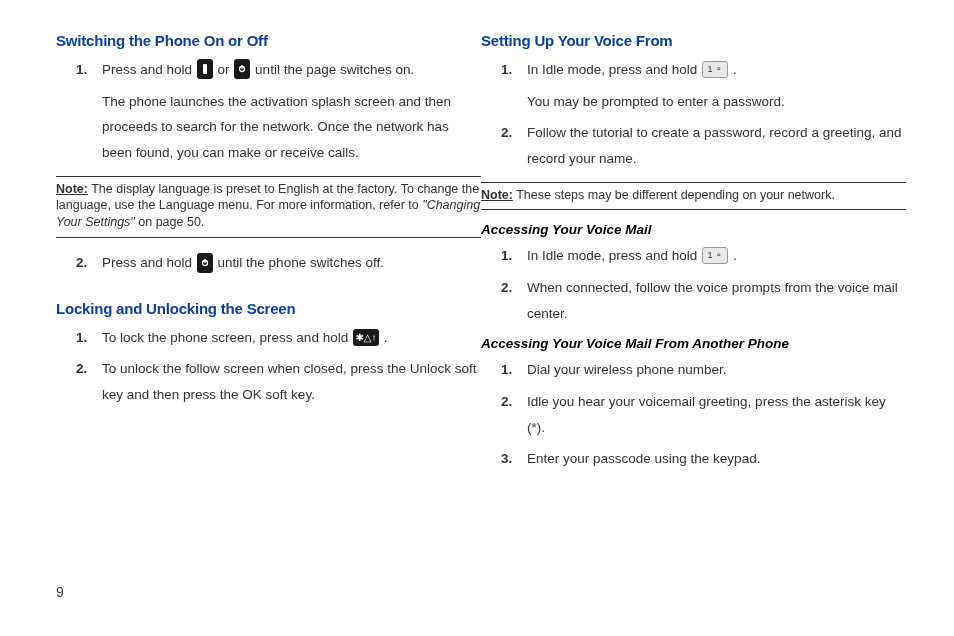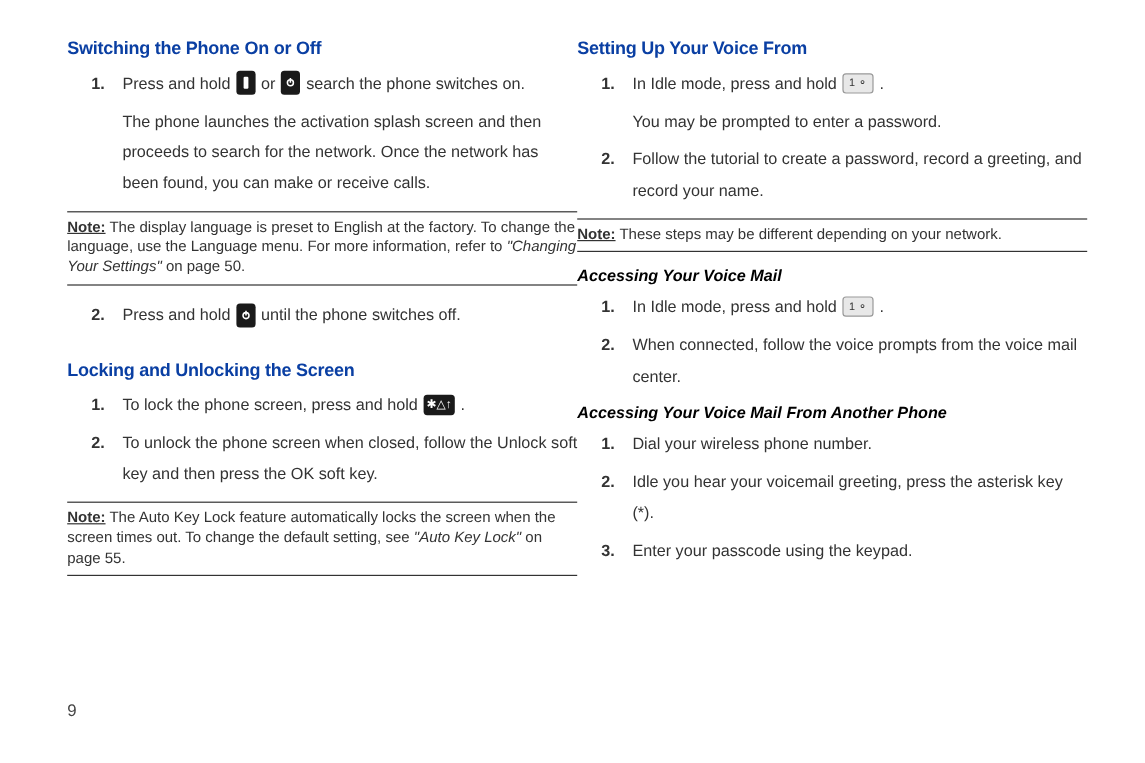--- a/index.html
+++ b/index.html
@@ -135,21 +135,21 @@
               <rect x="3" y="2" width="4" height="10" rx="1" fill="#fff"></rect>
             </svg>
           </span>
         <span> or </span>
         <span class="key-icon">
             <svg viewBox="0 0 10 14">
               <circle cx="5" cy="7" r="2.5" fill="none" stroke="#fff" stroke-width="1.3"></circle>
               <line x1="5" y1="3" x2="5" y2="7" stroke="#fff" stroke-width="1.3"></line>
             </svg>
           </span>
-        <span> search the phone switches on.</span>
+        <span> until the page switches on.</span>
         <div style="margin-top:6px">The phone launches the activation splash screen and then proceeds to search for the network. Once the network has been found, you can make or receive calls.</div>
       </li>
     </ol>
 
     <div class="note">
       <span class="label">Note:</span><span> The display language is preset to English at the factory. To change the language, use the Language menu. For more information, refer to </span><span class="ref">"Changing Your Settings"</span><span>  on page 50.</span>
     </div>
 
     <ol start="2" style="counter-reset: item 1">
       <li>
@@ -165,27 +165,24 @@
     </ol>
 
     <div class="heading" style="margin-top:24px">Locking and Unlocking the Screen</div>
     <ol>
       <li>
         <span>To lock the phone screen, press and hold </span>
         <span class="key-star">✱△↑</span>
         <span>.</span>
       </li>
       <li>
-        <span>To unlock the phone screen when closed, follow the </span><span class="bold">Unlock</span><span> soft key and then press the </span><span class="bold">OK</span><span> soft key.</span>
-      </li>
-    </ol>
-
-    <div class="note">
-      <span class="label">Note:</span><span> The Auto Key Lock feature automatically locks the screen when the screen times out. To change the default setting, see </span><span class="ref">"Auto Key Lock"</span><span> on page 55.</span>
-    </div>
+        <span>To unlock the follow screen when closed, press the </span><span class="bold">Unlock</span><span> soft key and then press the </span><span class="bold">OK</span><span> soft key.</span>
+      </li>
+    </ol>
+
 
   </div>
 
   <div class="col">
 
     <div class="heading">Setting Up Your Voice From</div>
     <ol>
       <li>
         <span>In Idle mode, press and hold </span>
         <span class="key-wide">1 ⚬</span>

